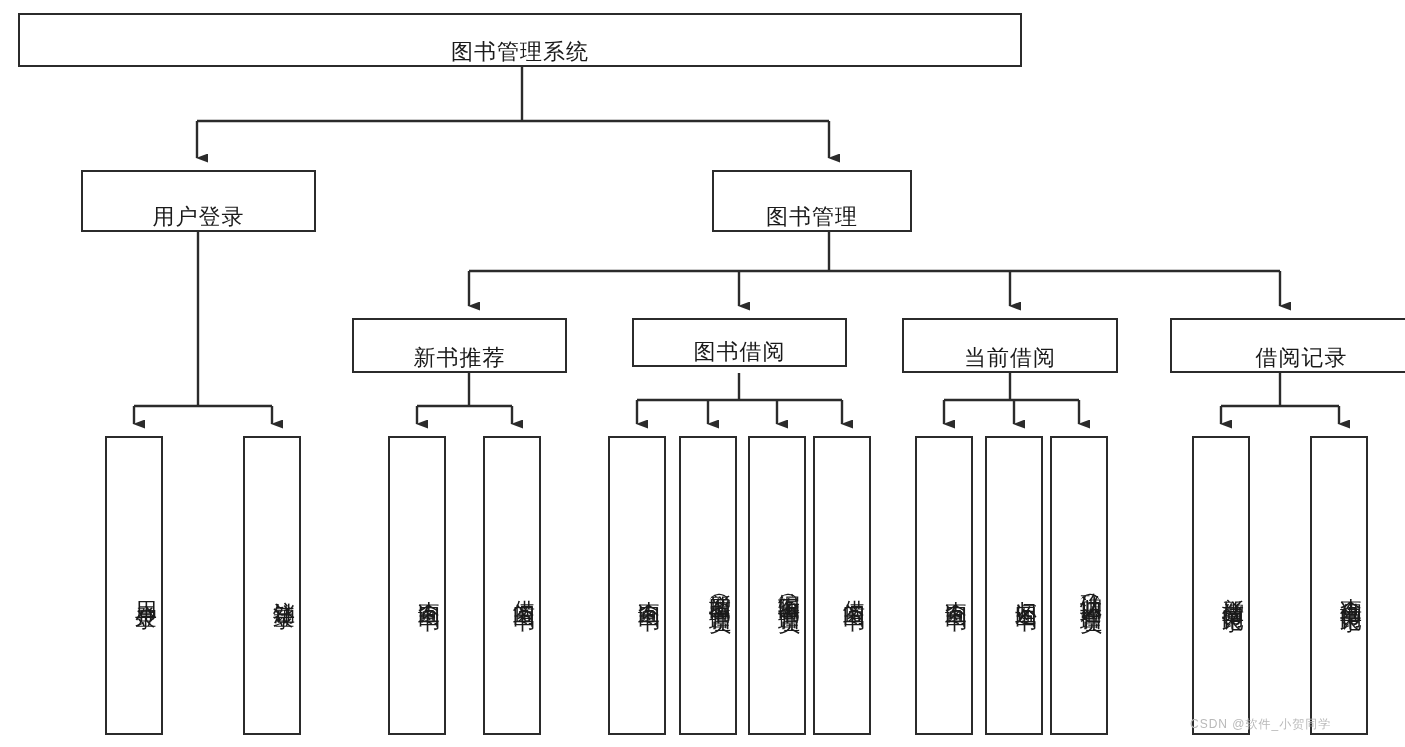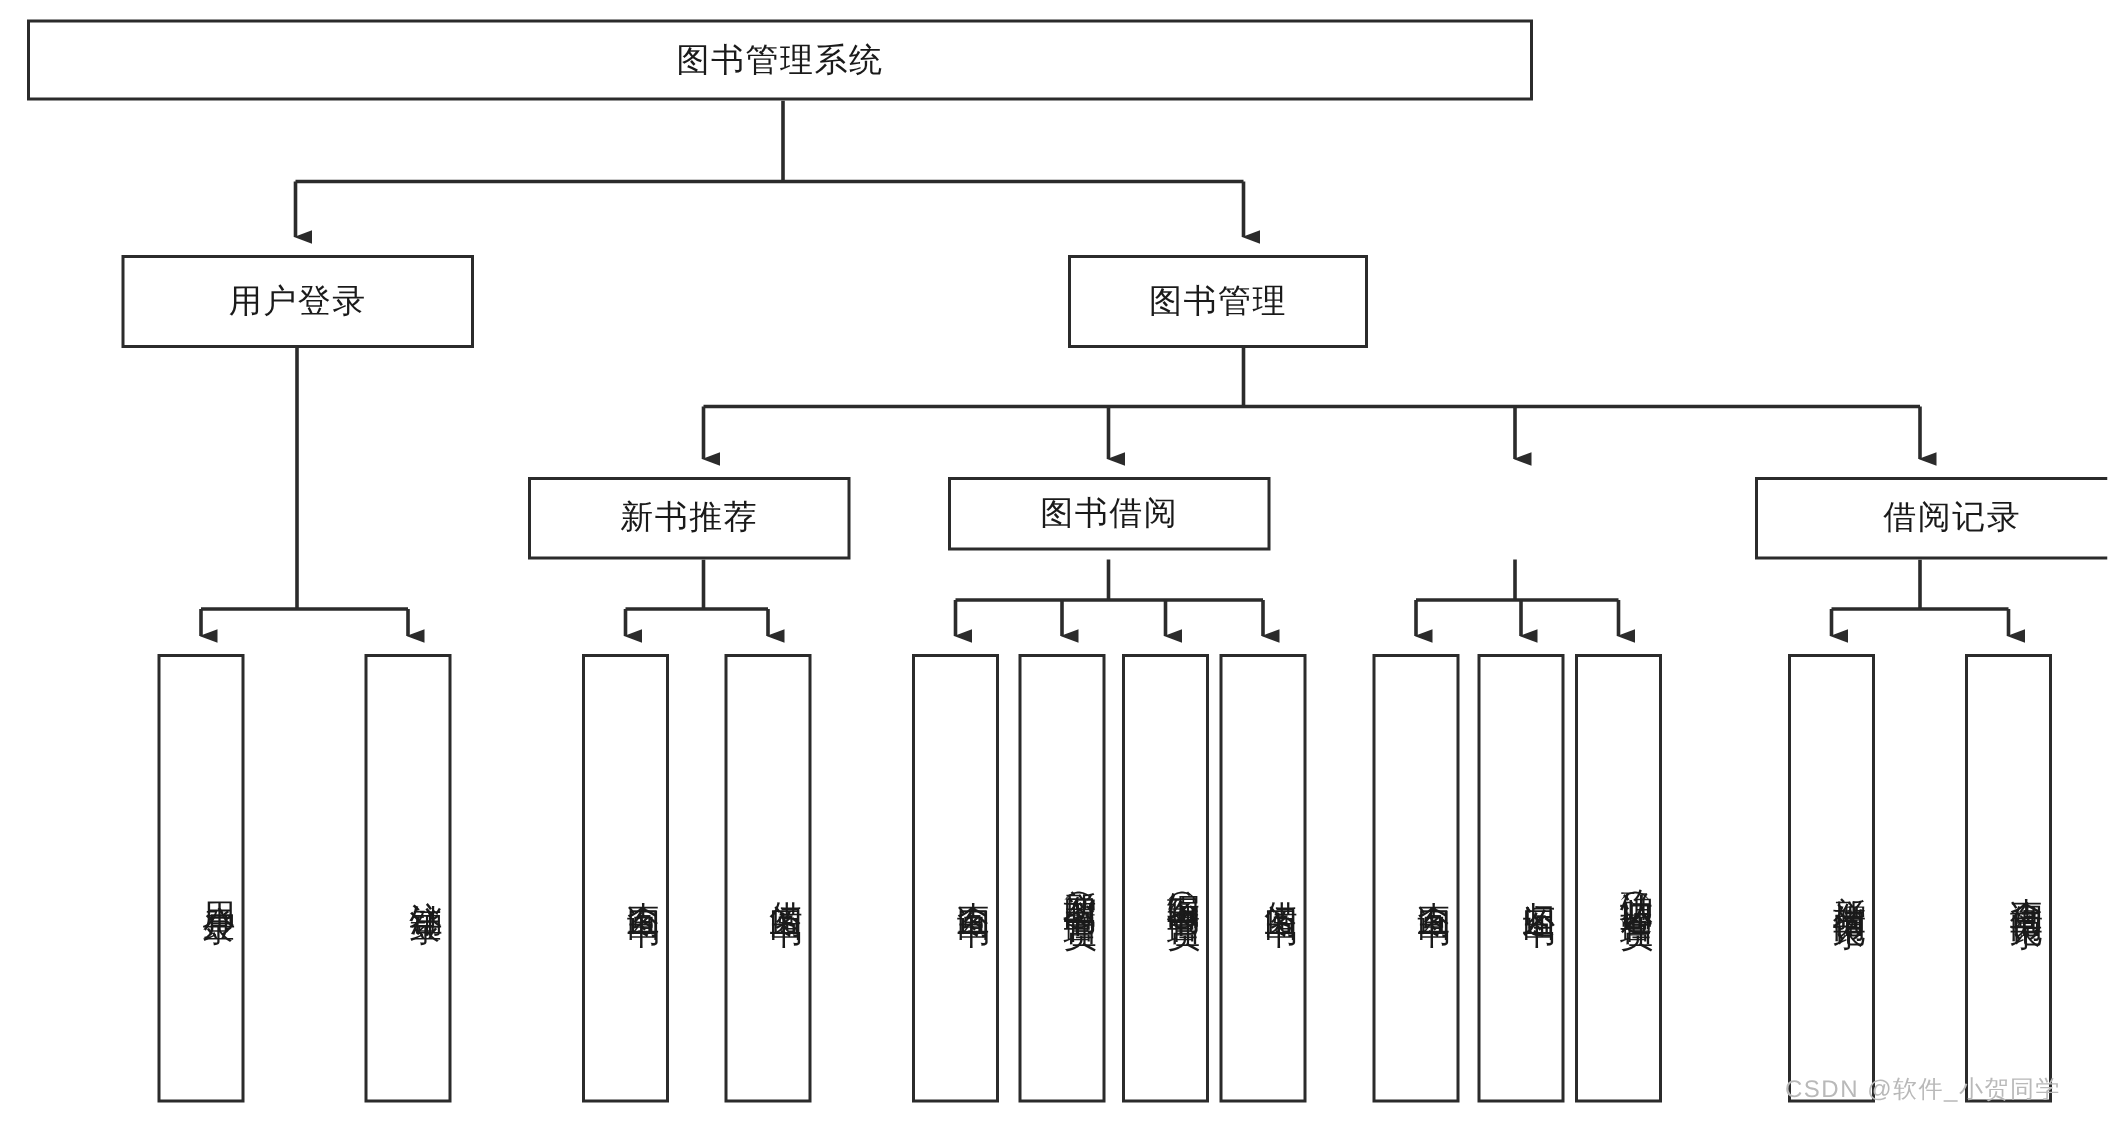--- a/index.html
+++ b/index.html
@@ -25,21 +25,21 @@
     width: 1405px;
     height: 747px;
     pointer-events: none;
   }
   .node {
     position: absolute;
     box-sizing: border-box;
     background: #ffffff;
     border: 2px solid #2b2b2b;
     display: flex;
-    align-items: center;
+    align-items: flex-end;
     justify-content: center;
     color: #1a1a1a;
     text-align: center;
   }
   .node.horiz {
     font-size: 22px;
     letter-spacing: 1px;
     line-height: 1.2;
   }
   .node.vert {
@@ -51,21 +51,21 @@
     align-items: flex-start;
     justify-content: center;
   }
   .node.vert > span {
     writing-mode: vertical-rl;
     text-orientation: upright;
     display: block;
   }
   .watermark {
     position: absolute;
-    font-size: 16px;
+    font-size: 12px;
     color: #b9b9b9;
     letter-spacing: 1px;
     white-space: nowrap;
     user-select: none;
   }
 </style>
 </head>
 <body>
 
 <div id="diagram-root">
@@ -130,20 +130,23 @@
   <div class="node horiz" style="left:712px; top:170px; width:200px; height:62px;">
     <span>图书管理</span>
   </div>
 
   <div class="node horiz" style="left:352px; top:318px; width:215px; height:55px;">
     <span>新书推荐</span>
   </div>
   <div class="node horiz" style="left:632px; top:318px; width:215px; height:49px;">
     <span>图书借阅</span>
   </div>
+  <div class="node horiz" style="left:902px; top:318px; width:216px; height:55px;">
+    <span>当前借阅</span>
+  </div>
   <div class="node horiz" style="left:1170px; top:318px; width:263px; height:55px;">
     <span>借阅记录</span>
   </div>
 
   <div class="node vert" style="left:105px; top:436px; width:58px; height:299px;">
     <span>用户登录</span>
   </div>
   <div class="node vert" style="left:243px; top:436px; width:58px; height:299px;">
     <span>注销登录</span>
   </div>

